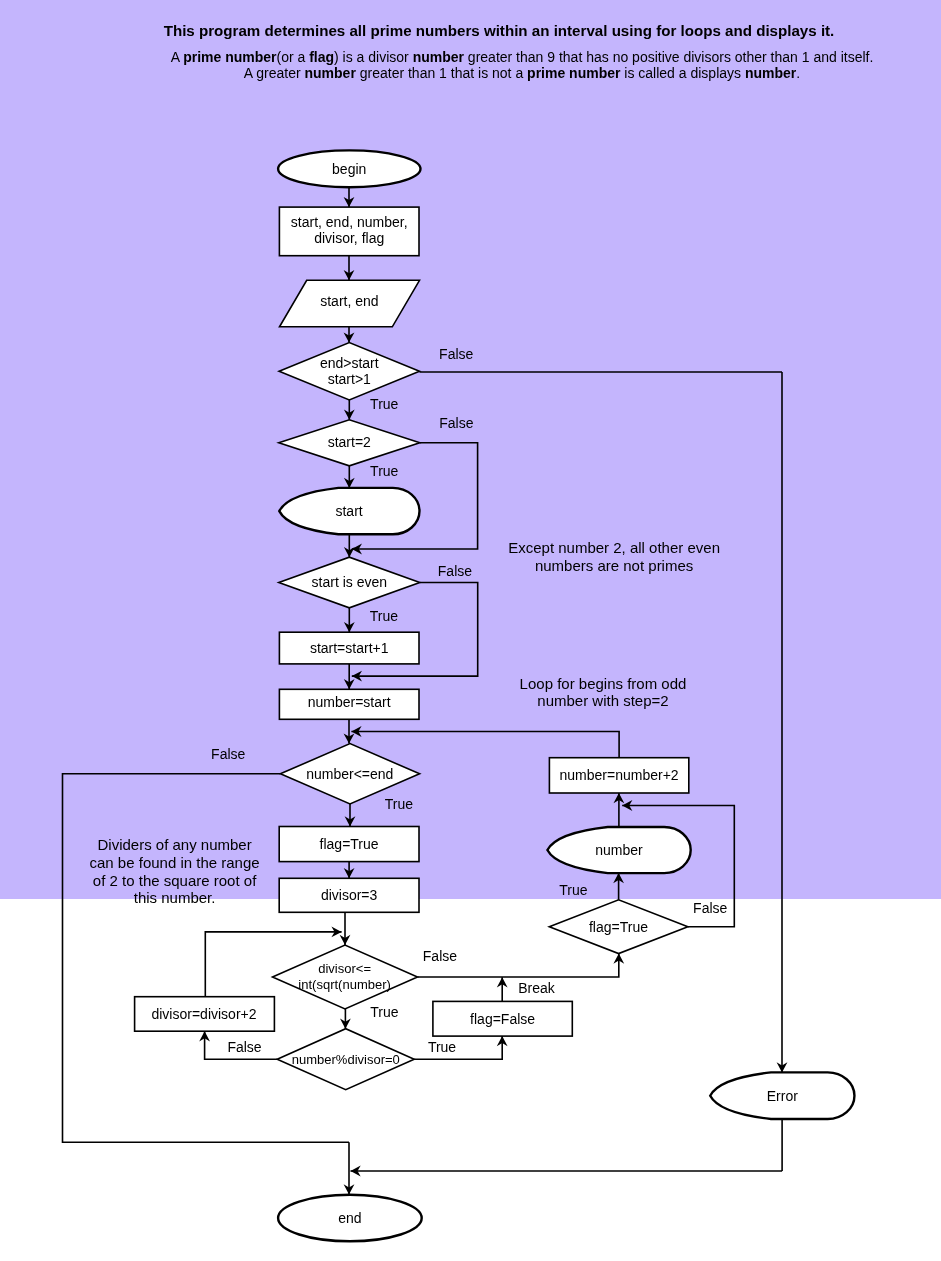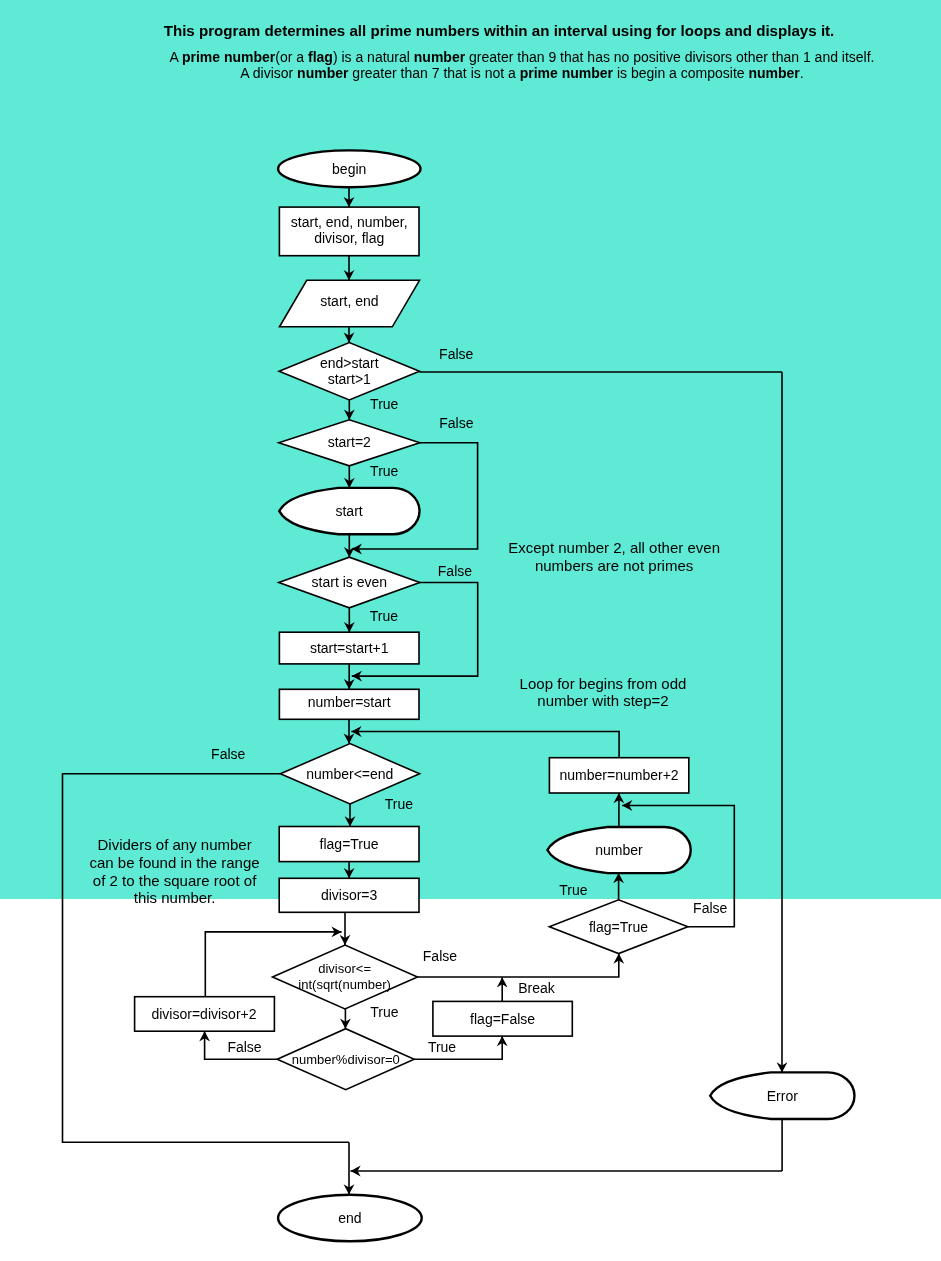--- a/index.html
+++ b/index.html
@@ -1,41 +1,41 @@
 <!DOCTYPE html>
 <html><head>
 <meta charset="utf-8">
 <title>Prime numbers flowchart</title>
 <style>
   html,body{margin:0;padding:0;background:#ffffff;}
   body{width:941px;height:1261px;overflow:hidden;font-family:"Liberation Sans",sans-serif;color:#000000;
        -webkit-font-smoothing:antialiased;}
-  #page{position:relative;width:941px;height:899px;background:#5eead4;}
+  #page{position:relative;width:941px;height:899px;background:#c4b5fd;}
   .hdr{position:absolute;text-align:center;}
   #title{top:22.3px;left:0;width:998px;font-size:15.13px;font-weight:bold;white-space:nowrap;}
   #subtitle{top:49.9px;left:0;width:1044px;font-size:14px;line-height:15.9px;white-space:nowrap;}
   #chartsvg{position:absolute;left:0;top:0;}
   .shp{fill:#ffffff;stroke:#000000;stroke-width:1.6;stroke-linejoin:miter;}
   .shp-t{fill:#ffffff;stroke:#000000;stroke-width:2.4;stroke-linejoin:miter;}
   .lnk{fill:none;stroke:#000000;stroke-width:1.6;stroke-linejoin:miter;stroke-linecap:butt;}
   .ah{fill:#000000;stroke:none;}
   text{font-family:"Liberation Sans",sans-serif;fill:#000000;}
   .nt{font-size:14px;text-anchor:middle;}
   .nt13{font-size:13px;text-anchor:middle;}
   .el{font-size:14px;text-anchor:start;}
   .an{font-size:15px;text-anchor:middle;}
 </style>
 </head>
 <body>
 
 <div id="page">
   <div class="hdr" id="title">This program determines all prime numbers within an interval using for loops and displays it.</div>
   <div class="hdr" id="subtitle">
-    <div><span>A </span><b>prime number</b><span>(or a </span><b>flag</b><span>) is a natural </span><b>number</b><span> greater than 9 that has no positive divisors other than 1 and itself.</span></div>
-    <div><span>A divisor </span><b>number</b><span> greater than 7 that is not a </span><b>prime number</b><span> is begin a composite </span><b>number</b><span>.</span></div>
+    <div><span>A </span><b>prime number</b><span>(or a </span><b>flag</b><span>) is a divisor </span><b>number</b><span> greater than 9 that has no positive divisors other than 1 and itself.</span></div>
+    <div><span>A greater </span><b>number</b><span> greater than 1 that is not a </span><b>prime number</b><span> is called a displays </span><b>number</b><span>.</span></div>
   </div>
   <svg id="chartsvg" width="941" height="1261" viewBox="0 0 941 1261">
     <g id="edges">
       <path class="lnk" d="M 349.0 187.2 L 349.0 207.1"></path>
       <polygon class="ah" points="349.0,207.1 343.6,196.9 349.0,200.1 354.4,196.9"></polygon>
       <path class="lnk" d="M 349.0 255.7 L 349.0 280.3"></path>
       <polygon class="ah" points="349.0,280.3 343.6,270.1 349.0,273.3 354.4,270.1"></polygon>
       <path class="lnk" d="M 349.0 326.8 L 349.0 342.6"></path>
       <polygon class="ah" points="349.0,342.6 343.6,332.4 349.0,335.6 354.4,332.4"></polygon>
       <path class="lnk" d="M 349.3 400.0 L 349.3 419.8"></path>

